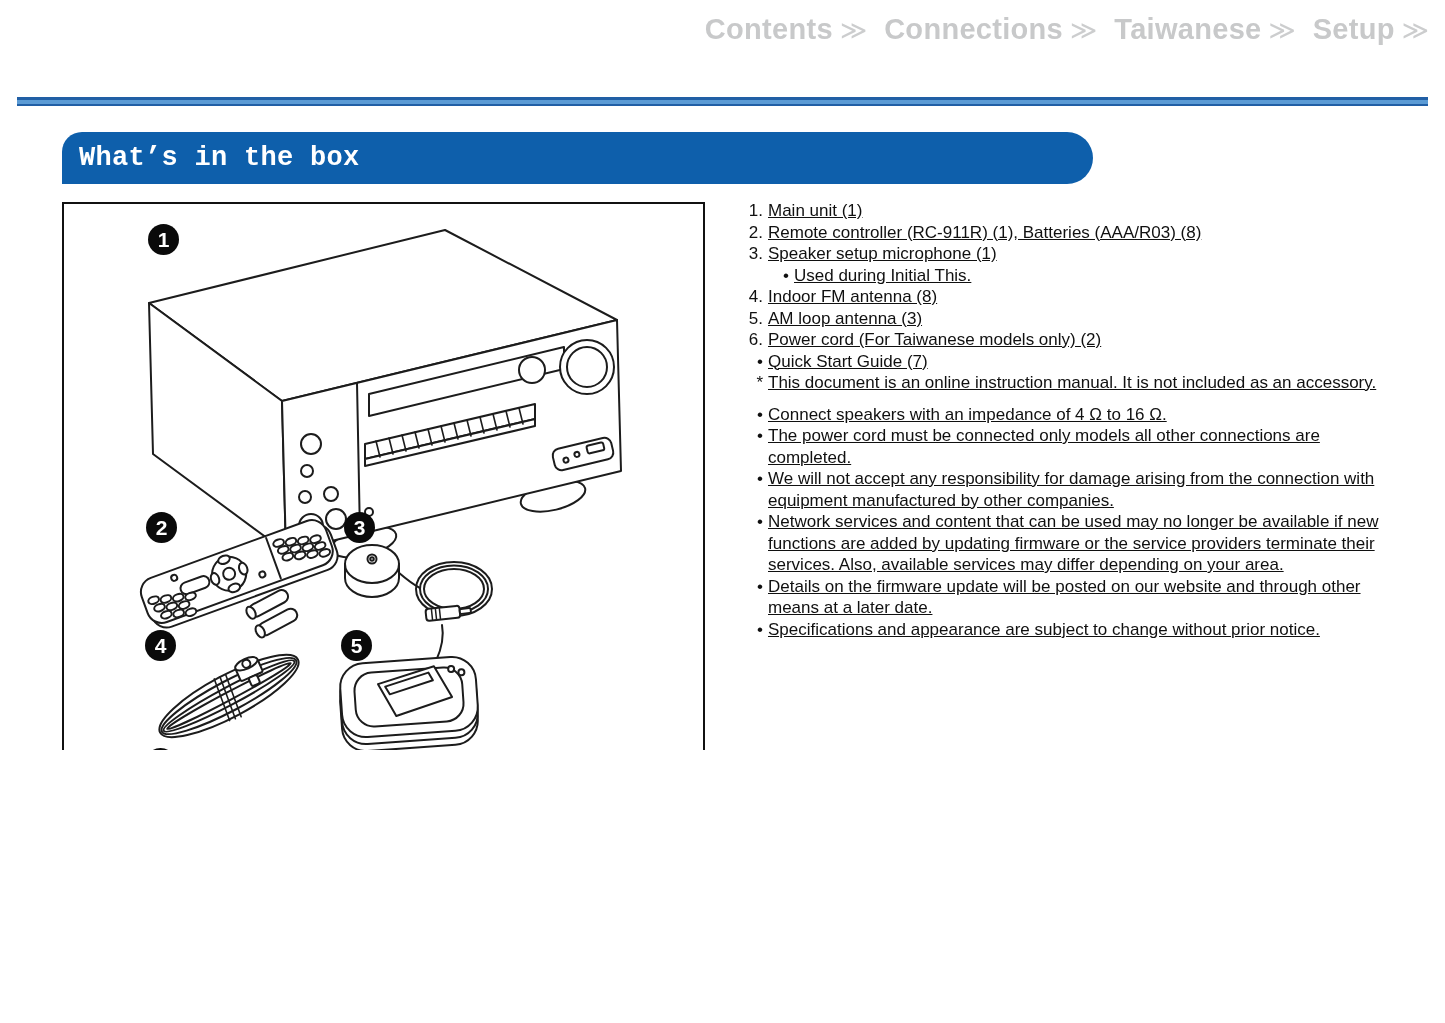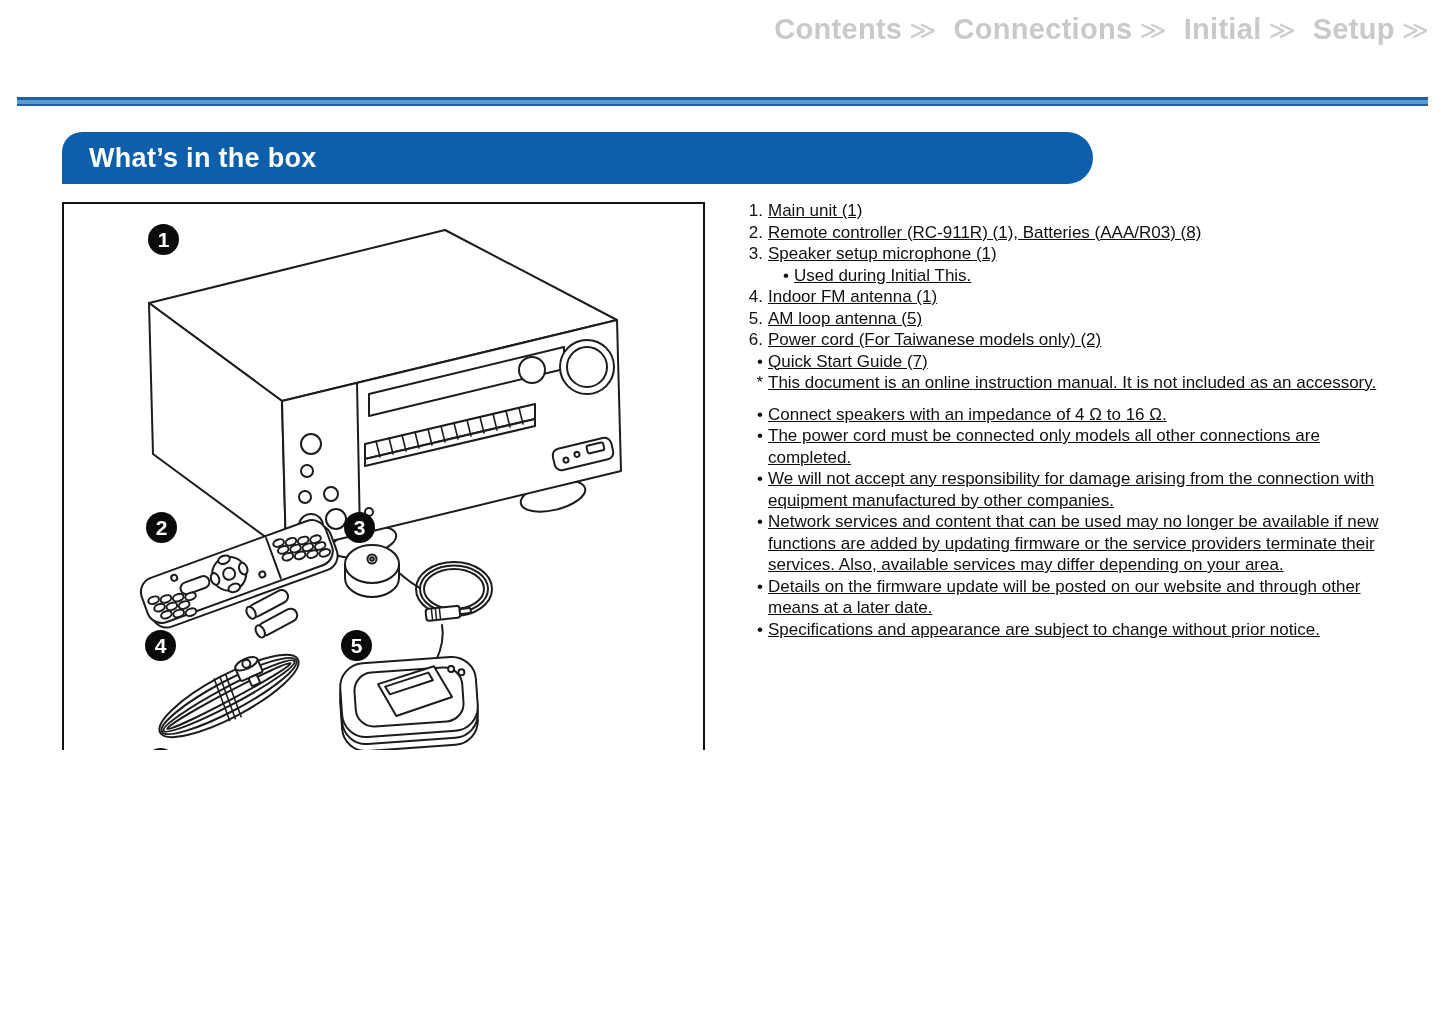--- a/index.html
+++ b/index.html
@@ -10,21 +10,21 @@
   
   .top-nav{position:absolute;top:13px;right:16px;display:flex;align-items:baseline;gap:17px;}
   .nav-item{display:flex;align-items:baseline;gap:7px;cursor:pointer;}
   .nav-label{font-size:29px;font-weight:bold;color:#c8c9ca;letter-spacing:.3px;}
   .nav-chev{font-size:26px;color:#cccdce;font-family:"DejaVu Sans",sans-serif;}
   
   .rule{position:absolute;left:17px;top:97px;width:1411px;height:9px;box-sizing:border-box;
     border-top:3px solid #215fa5;border-bottom:2px solid #215fa5;background:#5b9bd5;}
   
   .section-header{position:absolute;left:62px;top:132px;width:1031px;height:52px;background:#0e5fab;
-    border-radius:20px 26px 26px 0;display:flex;align-items:center;padding-left:27px;box-sizing:border-box;}
+    border-radius:20px 26px 26px 0;display:flex;align-items:center;padding-left:17px;box-sizing:border-box;font-family:Liberation Mono, monospace;}
   .section-header span{color:#ffffff;font-size:27px;font-weight:bold;letter-spacing:.3px;}
   
   .figure-box{position:absolute;left:62px;top:202px;width:643px;height:718px;border:2px solid #111;box-sizing:border-box;background:#fff;}
   .figure-box svg{position:absolute;left:0;top:0;}
   .badge{position:absolute;width:31px;height:31px;border-radius:50%;background:#0a0a0a;color:#fff;
     font-size:21px;font-weight:bold;display:flex;align-items:center;justify-content:center;}
   
   .content-col{position:absolute;left:742px;top:200px;width:648px;font-size:17px;line-height:21.5px;}
   .row{display:flex;}
   .row .marker{flex:0 0 21px;width:21px;text-align:right;white-space:pre;}
@@ -48,21 +48,21 @@
   <div class="top-nav">
     <div class="nav-item">
       <span class="nav-label">Contents</span>
       <span class="nav-chev">≫</span>
     </div>
     <div class="nav-item">
       <span class="nav-label">Connections</span>
       <span class="nav-chev">≫</span>
     </div>
     <div class="nav-item">
-      <span class="nav-label">Initial</span>
+      <span class="nav-label">Taiwanese</span>
       <span class="nav-chev">≫</span>
     </div>
     <div class="nav-item">
       <span class="nav-label">Setup</span>
       <span class="nav-chev">≫</span>
     </div>
   </div>
 
   <div class="rule"></div>
 
@@ -253,25 +253,25 @@
     <div class="row">
       <span class="marker">3.</span>
       <span class="txt">Speaker setup microphone (1)</span>
     </div>
     <div class="row sub">
       <span class="marker">•</span>
       <span class="txt">Used during Initial This.</span>
     </div>
     <div class="row">
       <span class="marker">4.</span>
-      <span class="txt">Indoor FM antenna (1)</span>
+      <span class="txt">Indoor FM antenna (8)</span>
     </div>
     <div class="row">
       <span class="marker">5.</span>
-      <span class="txt">AM loop antenna (5)</span>
+      <span class="txt">AM loop antenna (3)</span>
     </div>
     <div class="row">
       <span class="marker">6.</span>
       <span class="txt">Power cord (For Taiwanese models only) (2)</span>
     </div>
     <div class="row">
       <span class="marker">•</span>
       <span class="txt">Quick Start Guide (7)</span>
     </div>
     <div class="row">

